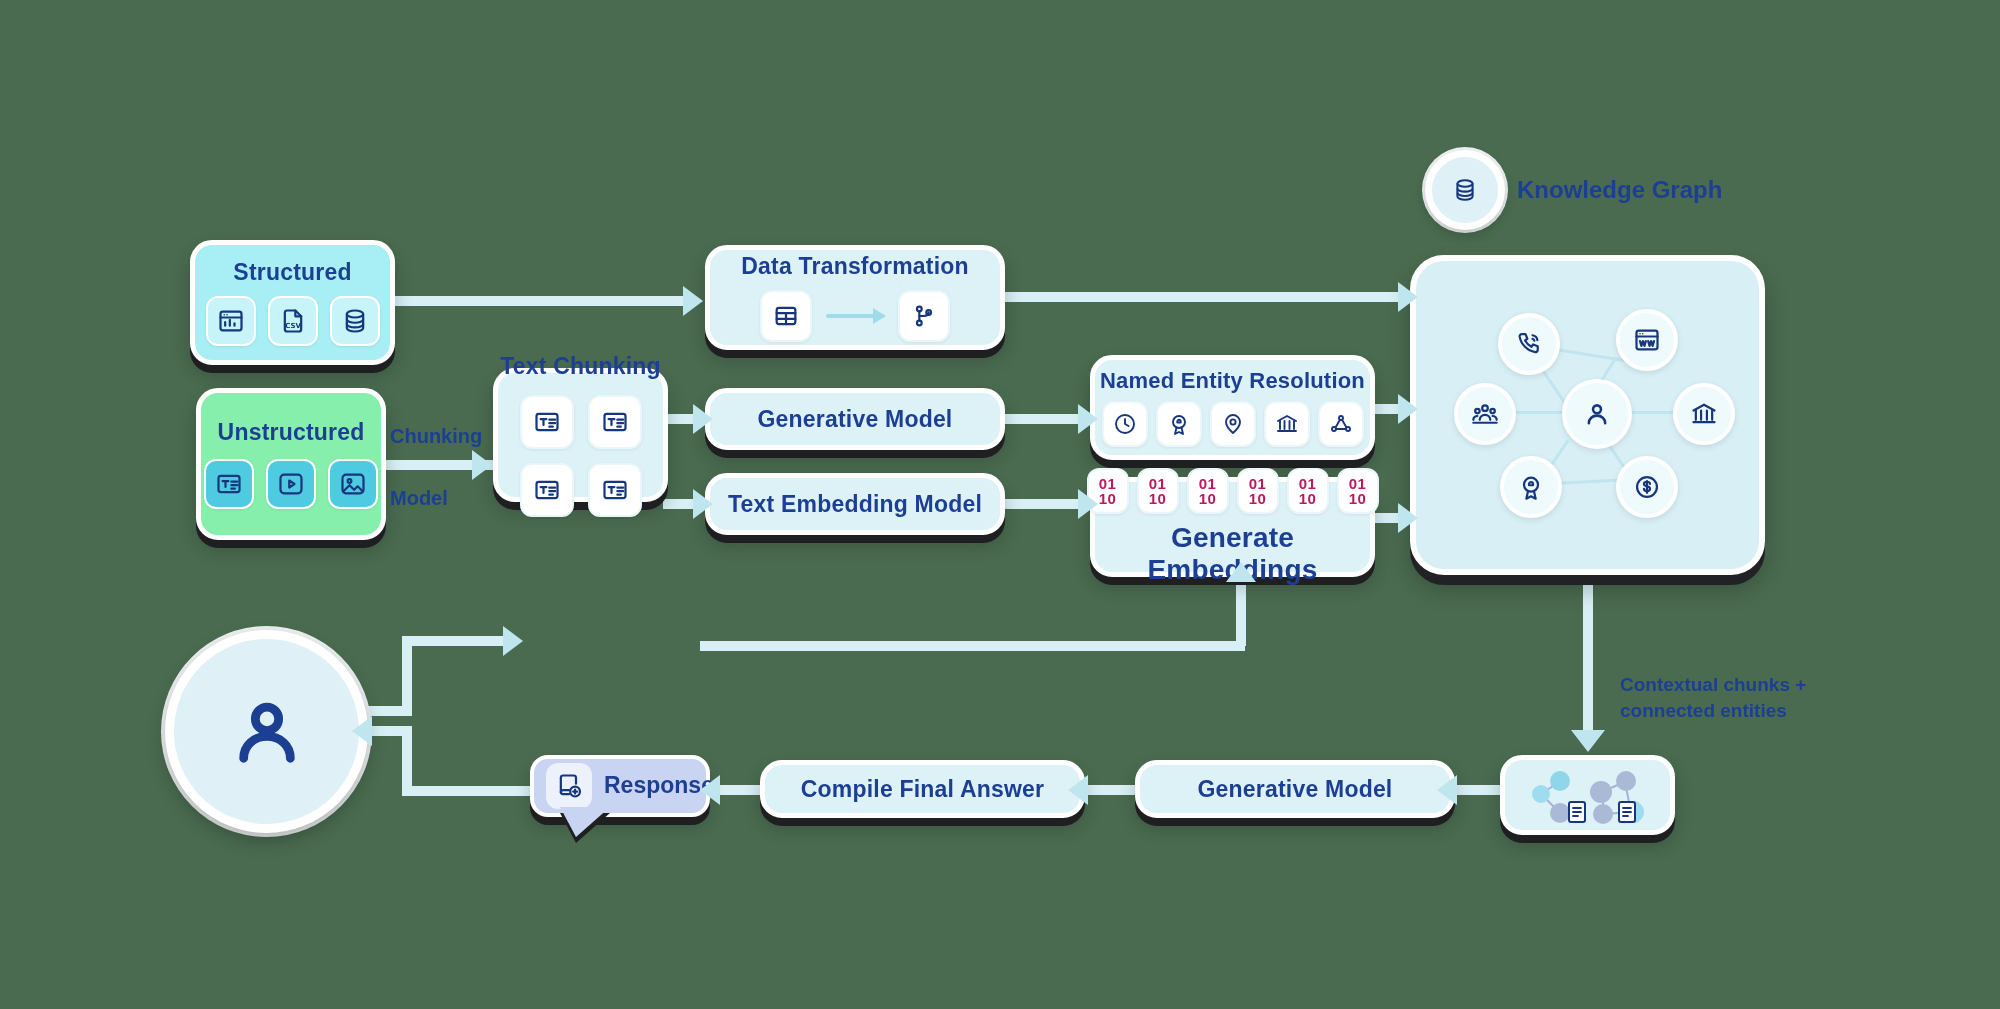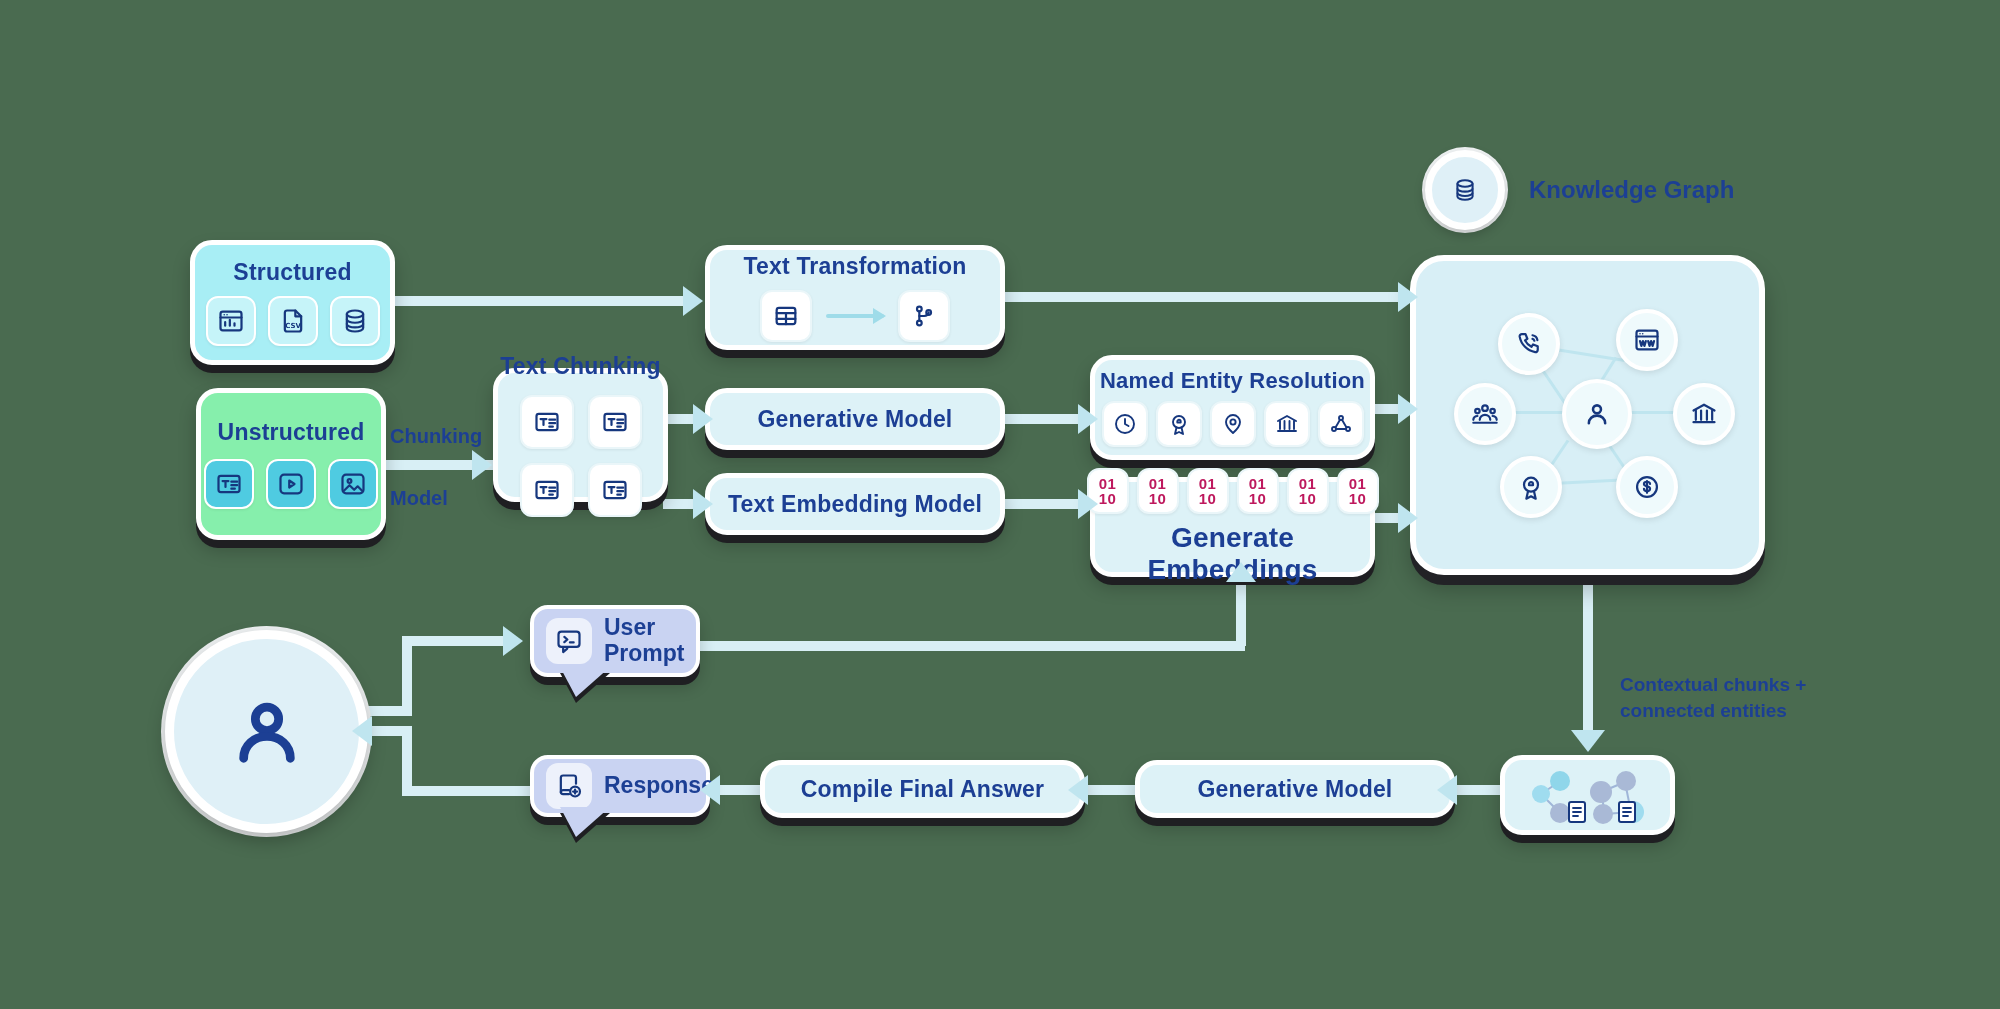--- a/index.html
+++ b/index.html
@@ -92,21 +92,21 @@
     background:#effafc;border:4px solid #ffffff;
     box-shadow:0 2px 6px rgba(0,0,0,.10);
     display:flex;align-items:center;justify-content:center;z-index:3;
   }
   .kg-node svg{width:28px;height:28px;stroke:#16377e;fill:none;stroke-width:1.9;
     stroke-linecap:round;stroke-linejoin:round;}
   .kg-node.center{width:62px;height:62px;}
   .kg-edge{position:absolute;height:3px;background:#bfe5ef;transform-origin:0 50%;z-index:1;}
 
   
-  #kg-badge{position:absolute;left:1425px;top:150px;display:flex;align-items:center;gap:24px;}
+  #kg-badge{position:absolute;left:1425px;top:150px;display:flex;align-items:center;gap:12px;}
   #kg-badge .ring{
     width:66px;height:66px;border-radius:50%;background:#dff0f7;
     border:7px solid #ffffff;box-shadow:0 5px 12px rgba(0,0,0,.22),0 0 0 3px #f1f4f5;
     display:flex;align-items:center;justify-content:center;
   }
   #kg-badge .ring svg{width:26px;height:26px;stroke:#16377e;fill:none;stroke-width:1.9;}
   #kg-badge .lbl{color:#1c3f94;font-weight:bold;font-size:24px;white-space:nowrap;}
 
   
   #user-avatar{
@@ -310,21 +310,21 @@
           <svg viewBox="0 0 24 24">
             <rect x="3" y="5" width="18" height="14" rx="2"></rect>
             <path d="M6.5 9.5h5M9 9.5v5"></path>
             <path d="M14 10h5M14 13h5M14 16h3"></path>
           </svg>
         </div>
     </div>
   </div>
 
   <div class="card stacked" id="card-datatrans">
-    <div class="card-title">Text Transformation</div>
+    <div class="card-title">Data Transformation</div>
     <div class="trans-row">
       <div class="icon-tile">
         <svg viewBox="0 0 24 24">
             <rect x="4" y="5" width="16" height="14" rx="2"></rect>
             <path d="M4 9.5h16M4 14.5h16M12 9.5V19"></path>
           </svg>
       </div>
       <div class="trans-arrow"></div>
       <div class="icon-tile">
         <svg viewBox="0 0 24 24">
@@ -495,35 +495,20 @@
     </div>
   </div>
 
   <div id="user-avatar">
     <svg viewBox="0 0 48 48">
         <circle cx="24" cy="15" r="8"></circle>
         <path d="M8 42c0-9 7.2-15 16-15s16 6 16 15"></path>
       </svg>
   </div>
 
-  <div class="bubble" id="bubble-prompt">
-    <div class="b-icon">
-      <svg viewBox="0 0 24 24">
-          <rect x="3" y="4" width="18" height="13" rx="2.5"></rect>
-          <path d="M7 18.5v3l3.5-3"></path>
-          <path d="M8 8.5l2.6 2.2L8 13"></path>
-          <path d="M12.8 13.2H16"></path>
-        </svg>
-    </div>
-    <div class="b-label">
-      <div>User</div>
-      <div>Prompt</div>
-    </div>
-    <div class="tip"></div>
-  </div>
 
   <div class="bubble" id="bubble-response">
     <div class="b-icon">
       <svg viewBox="0 0 24 24">
           <path d="M18 10V5a2 2 0 0 0-2-2H7a2 2 0 0 0-2 2v12a2 2 0 0 0 2 2h5"></path>
           <path d="M5 17.5c0-1.1.9-2 2-2h5"></path>
           <circle cx="17.2" cy="16.8" r="4.2"></circle>
           <path d="M15.5 16.8h3.4M17.2 15.1v3.4"></path>
         </svg>
     </div>

